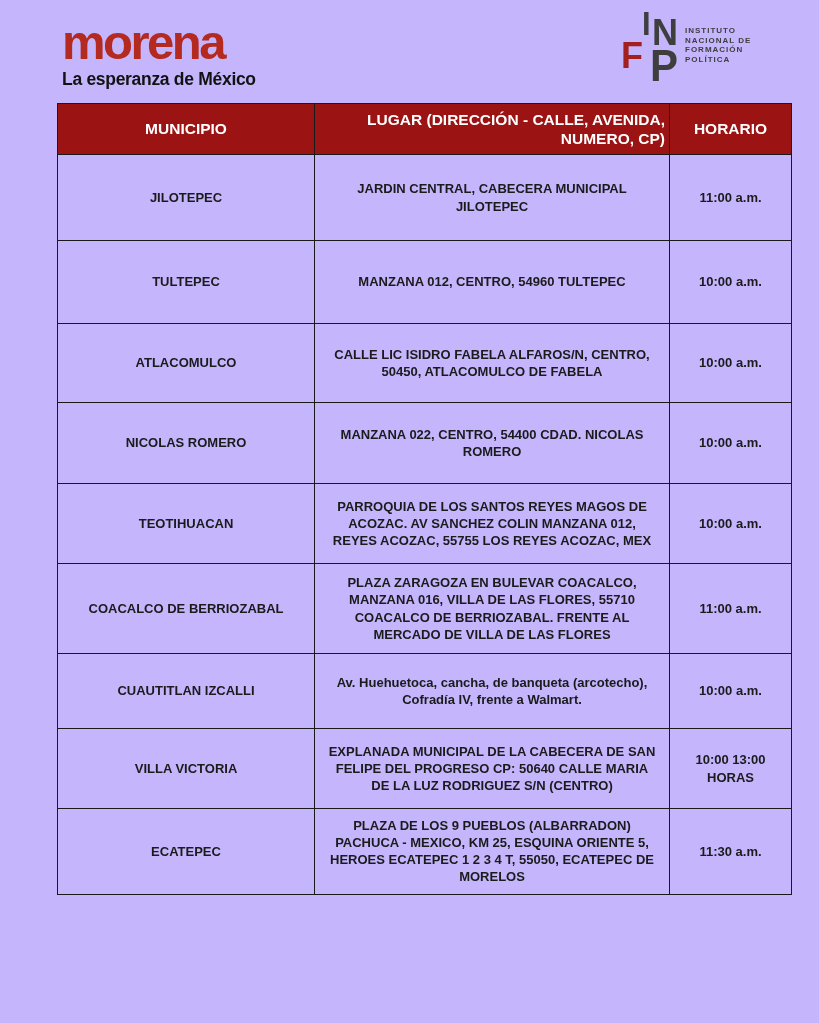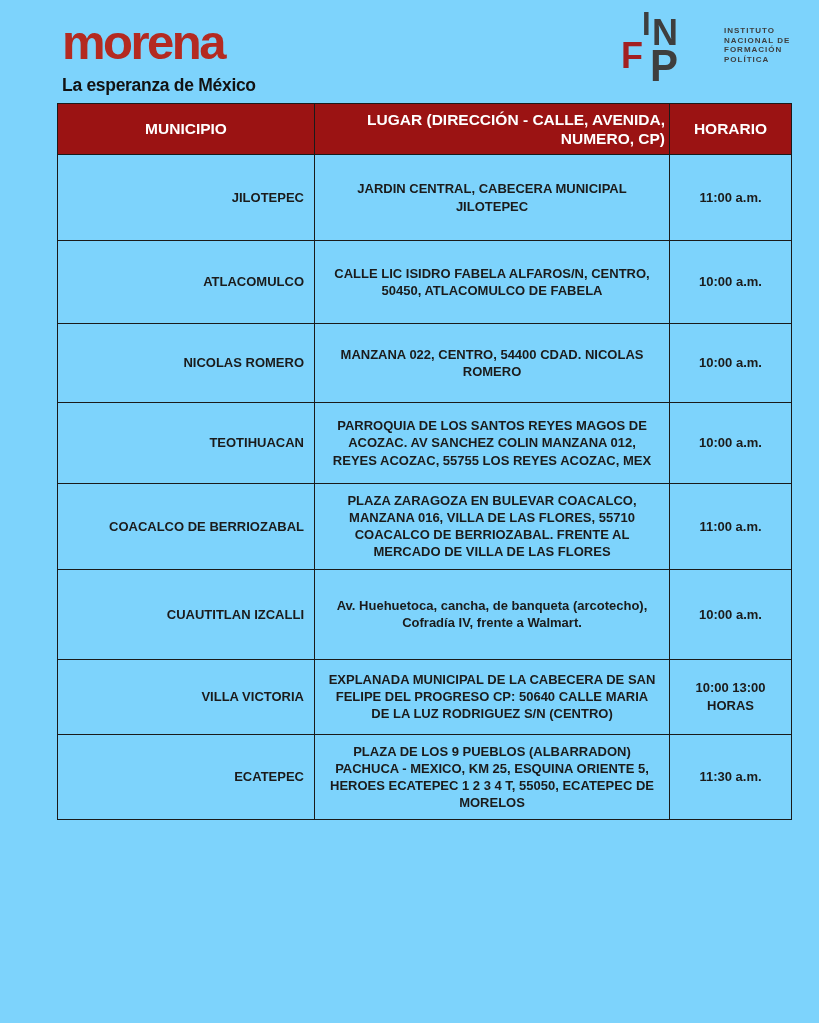--- a/index.html
+++ b/index.html
@@ -1,40 +1,40 @@
 <!DOCTYPE html>
 <html><head>
 <meta charset="utf-8">
 <style>
   html, body { margin: 0; padding: 0; background: #ffffff; }
   .page {
     position: relative;
     width: 819px;
     height: 1023px;
-    background: #7dd3fc;
+    background: #c4b5fd;
     font-family: "Liberation Sans", sans-serif;
     overflow: hidden;
   }
 
   
   .brand {
     position: absolute;
     left: 62px;
     top: 18px;
     width: 260px;
   }
   .brand-name {
     font-size: 49px;
     font-weight: bold;
     letter-spacing: -2.5px;
     line-height: 1;
     color: #b42a21;
   }
   .brand-tagline {
-    margin-top: 8px;
+    margin-top: 2px;
     font-size: 17.5px;
     font-weight: bold;
     letter-spacing: -0.3px;
     color: #121212;
   }
 
   
   .infp {
     position: absolute;
     left: 612px;
@@ -49,21 +49,20 @@
     color: #3e3e3e;
   }
   .infp-i { left: 30px; top: 2px;  font-size: 31px; transform: scaleY(1.1); }
   .infp-n { left: 40px; top: 8px;  font-size: 36px; transform: scaleY(1.05); }
   .infp-f { left: 9px;  top: 31px; font-size: 36px; color: #a32021; transform: scaleY(1.05); }
   .infp-p { left: 38px; top: 39px; font-size: 42px; transform: scaleY(1.05); }
   .infp-text {
     position: absolute;
     left: 73px;
     top: 20px;
-    margin-left: 39px;
   }
   .infp-text-line {
     font-size: 8px;
     font-weight: bold;
     letter-spacing: 1px;
     line-height: 9.5px;
     color: #3e3e3e;
     white-space: nowrap;
   }
 
@@ -91,21 +90,21 @@
     padding: 2px 4px;
   }
   .schedule td {
     color: #1b1b1b;
     font-size: 13px;
     line-height: 1.32;
   }
   .col-municipio { width: 248px; }
   .col-lugar     { width: 346px; }
   .col-horario   { width: 113px; }
-  td.col-municipio { padding: 2px 10px; text-align: right; }
+  td.col-municipio { padding: 2px 10px; }
   td.col-lugar     { padding: 8px 13px; }
   td.col-horario   { padding: 2px 6px; }
 
   tbody tr:nth-child(1)  { height: 86px; }
   tbody tr:nth-child(2)  { height: 83px; }
   tbody tr:nth-child(3)  { height: 79px; }
   tbody tr:nth-child(4)  { height: 81px; }
   tbody tr:nth-child(5)  { height: 80px; }
   tbody tr:nth-child(6)  { height: 90px; }
   tbody tr:nth-child(7)  { height: 75px; }
@@ -144,20 +143,25 @@
         <th class="col-horario" style="background: rgb(155, 19, 19);">HORARIO</th>
       </tr>
     </thead>
     <tbody>
         <tr>
           <td class="col-municipio">JILOTEPEC</td>
           <td class="col-lugar">JARDIN CENTRAL, CABECERA MUNICIPAL JILOTEPEC</td>
           <td class="col-horario">11:00 a.m.</td>
         </tr>
         <tr>
+          <td class="col-municipio">TULTEPEC</td>
+          <td class="col-lugar">MANZANA 012, CENTRO, 54960 TULTEPEC</td>
+          <td class="col-horario">10:00 a.m.</td>
+        </tr>
+        <tr>
           <td class="col-municipio">ATLACOMULCO</td>
           <td class="col-lugar">CALLE LIC ISIDRO FABELA ALFAROS/N, CENTRO, 50450, ATLACOMULCO DE FABELA</td>
           <td class="col-horario">10:00 a.m.</td>
         </tr>
         <tr>
           <td class="col-municipio">NICOLAS ROMERO</td>
           <td class="col-lugar">MANZANA 022, CENTRO, 54400 CDAD. NICOLAS ROMERO</td>
           <td class="col-horario">10:00 a.m.</td>
         </tr>
         <tr>

